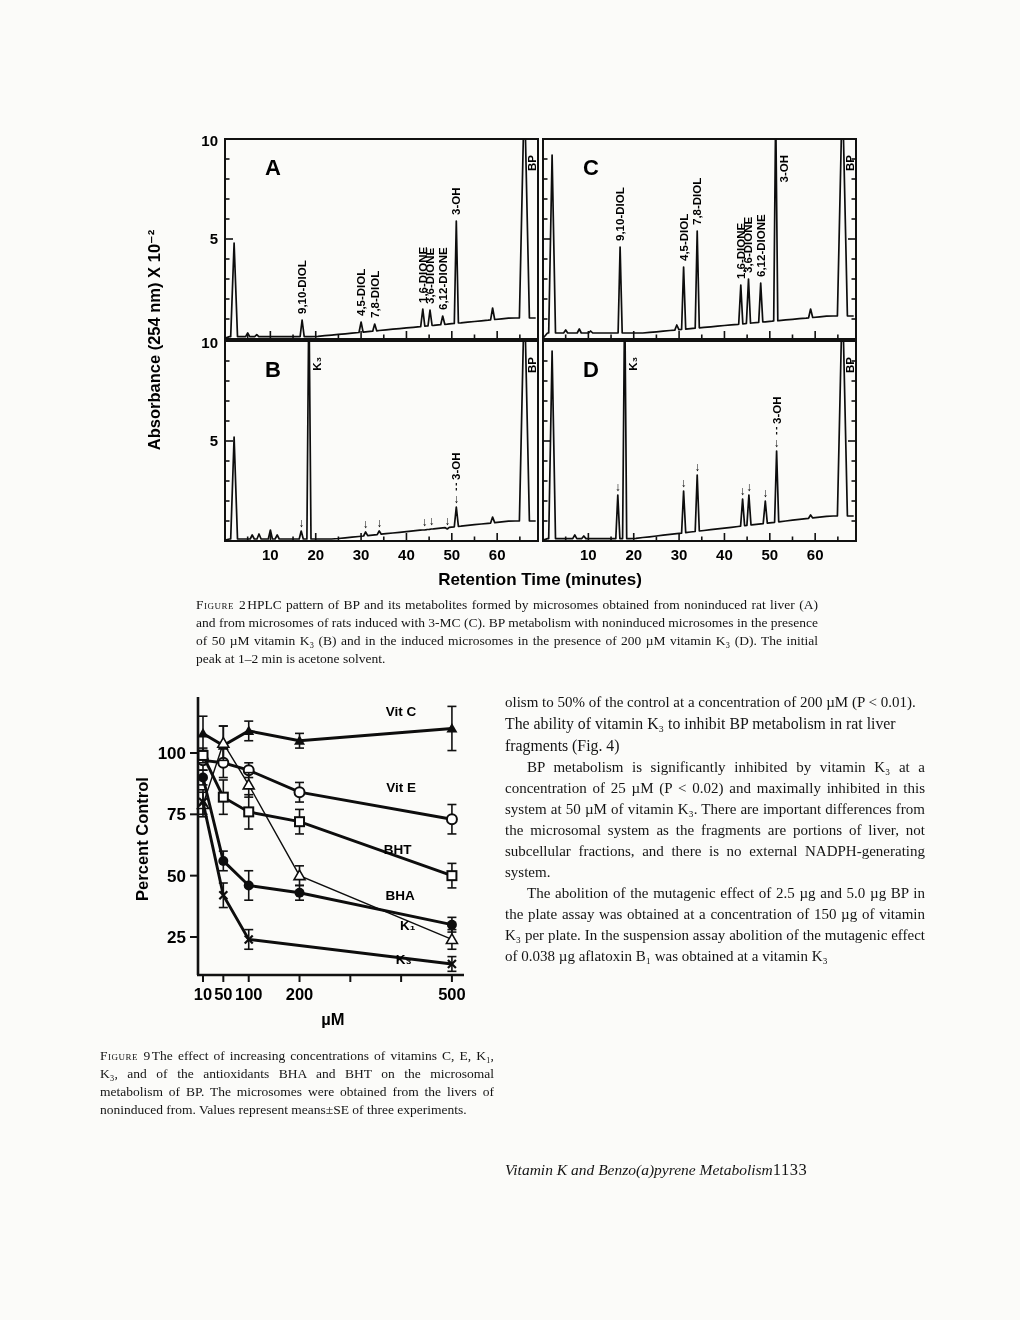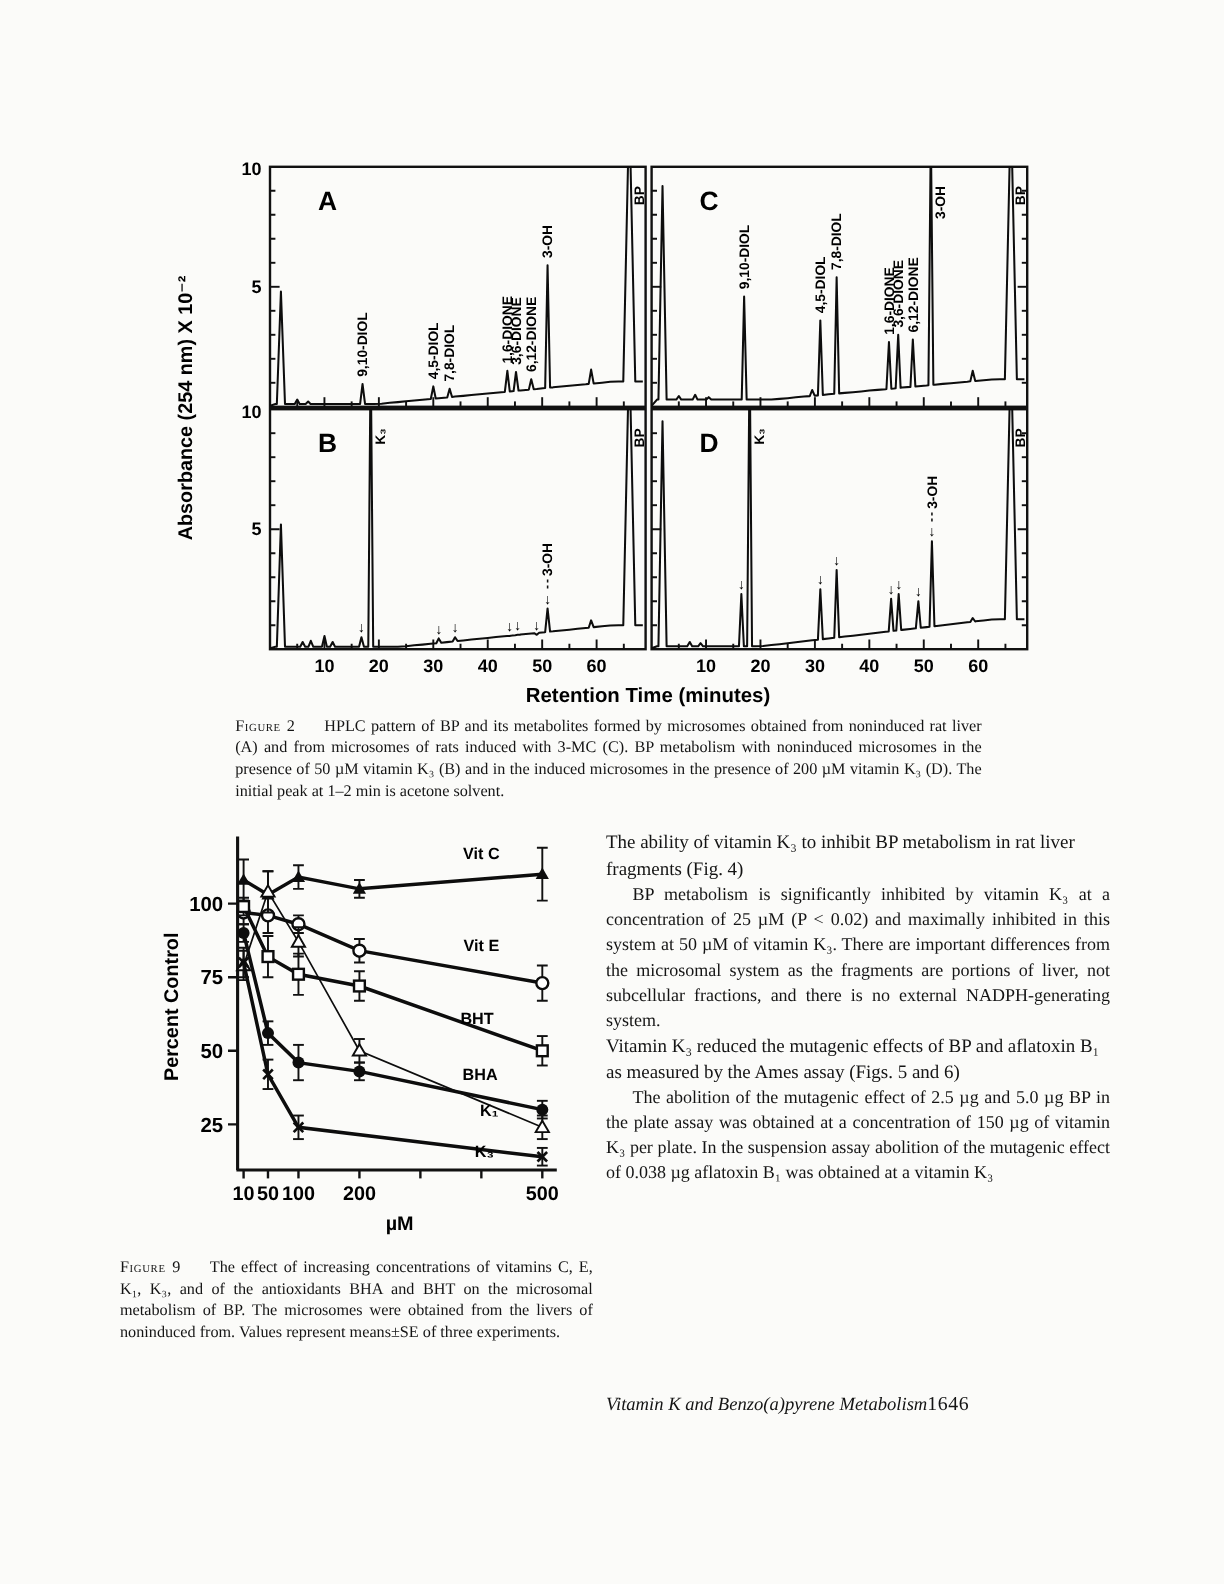--- a/index.html
+++ b/index.html
@@ -1,21 +1,21 @@
 <!DOCTYPE html>
 <html><head>
 <meta charset="utf-8">
 <style>
   html,body{margin:0;padding:0;background:#e8e8e4;}
   #page{position:relative;width:1020px;height:1320px;background:#fbfbf9;margin:0 auto;
         font-family:"Liberation Serif","DejaVu Serif",serif;color:#141414;overflow:hidden;}
   .abs{position:absolute;}
   svg text{font-family:"Liberation Sans","DejaVu Sans",sans-serif;}
   .caption{font-size:13.5px;line-height:1.34;text-align:justify;}
-  .figlabel{font-variant:small-caps;letter-spacing:.5px;margin-right:24px;}
+  .figlabel{font-variant:small-caps;letter-spacing:.5px;margin-right:1px;}
   .bodycol{left:505px;top:692px;width:420px;font-size:15px;line-height:1.4;text-align:justify;}
   .bodycol p{margin:0;}
   .bodycol p.indent{text-indent:22px;}
   .subhead{font-size:15.8px;line-height:1.38;margin:22px 0 11px 27px;text-align:left;}
   .footer{left:505px;top:1160px;width:402px;display:flex;justify-content:flex-start;align-items:baseline;}
   .runtitle{font-style:italic;font-size:15.5px;}
   .pagenum{font-size:16.5px;letter-spacing:.5px;}
 </style>
 </head>
 <body>
@@ -392,24 +392,24 @@
         <line x1="319.92" y1="274.95799999999997" x2="327.92" y2="266.95799999999997" stroke="#0d0d0d" stroke-width="2.2"></line>
         <text x="275.65999999999997" y="270.95799999999997" text-anchor="middle" font-size="13.5" font-weight="bold">K₃</text>
       </g>
     </svg>
 
   <div class="abs caption" style="left:100px;top:1047px;width:394px;">
     <span class="figlabel">Figure 9</span><span>The effect of increasing concentrations of vitamins C, E, K₁, K₃, and of the antioxidants BHA and BHT on the microsomal metabolism of BP. The microsomes were obtained from the livers of noninduced from. Values represent means±SE of three experiments.</span>
   </div>
 
   <div class="abs bodycol">
+    <p>olism to 50% of the control at a concentration of 200 µM (P &lt; 0.01).</p>
     <p class="subhead">The ability of vitamin K₃ to inhibit BP metabolism in rat liver fragments (Fig. 4)</p>
     <p class="indent">BP metabolism is significantly inhibited by vitamin K₃ at a concentration of 25 µM (P &lt; 0.02) and maximally inhibited in this system at 50 µM of vitamin K₃. There are important differences from the microsomal system as the fragments are portions of liver, not subcellular fractions, and there is no external NADPH-generating system.</p>
-    <p class="subhead">Vitamin K₃ reduced the mutagenic effects of BP and aflatoxin B₁ as measured by the Ames assay (Figs. 5 and 6)</p>
     <p class="indent">The abolition of the mutagenic effect of 2.5 µg and 5.0 µg BP in the plate assay was obtained at a concentration of 150 µg of vitamin K₃ per plate. In the suspension assay abolition of the mutagenic effect of 0.038 µg aflatoxin B₁ was obtained at a vitamin K₃</p>
   </div>
 
   <div class="abs footer">
     <span class="runtitle">Vitamin K and Benzo(a)pyrene Metabolism</span>
-    <span class="pagenum">1646</span>
+    <span class="pagenum">1133</span>
   </div>
 
 </div>
 
 </body></html>

